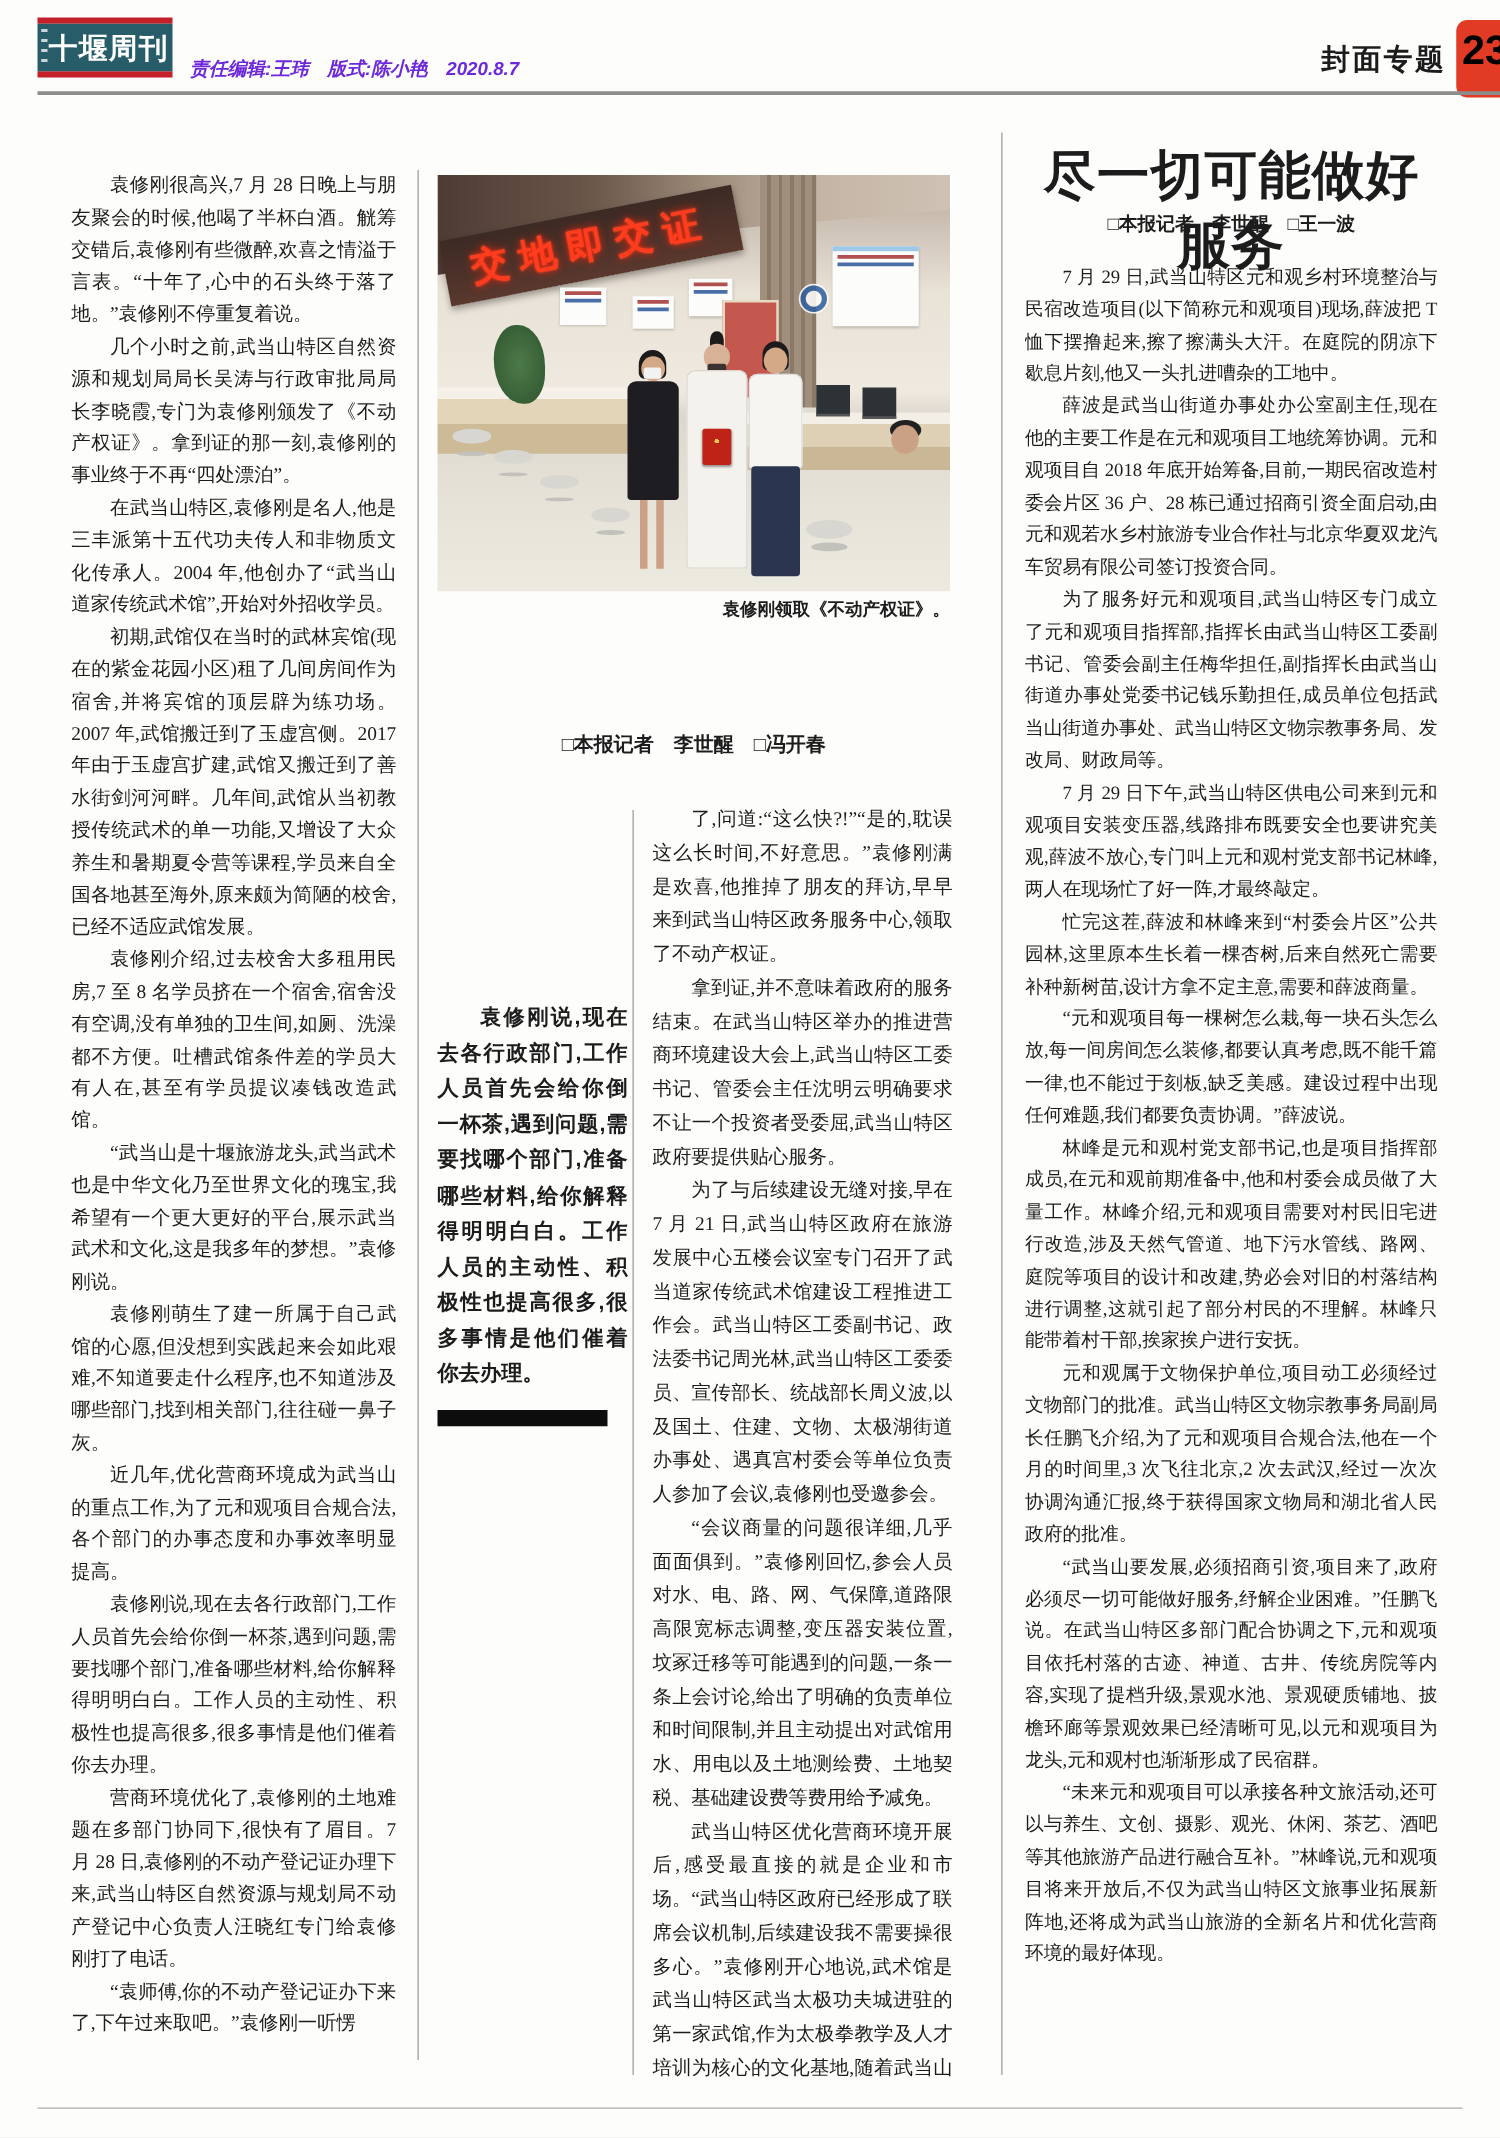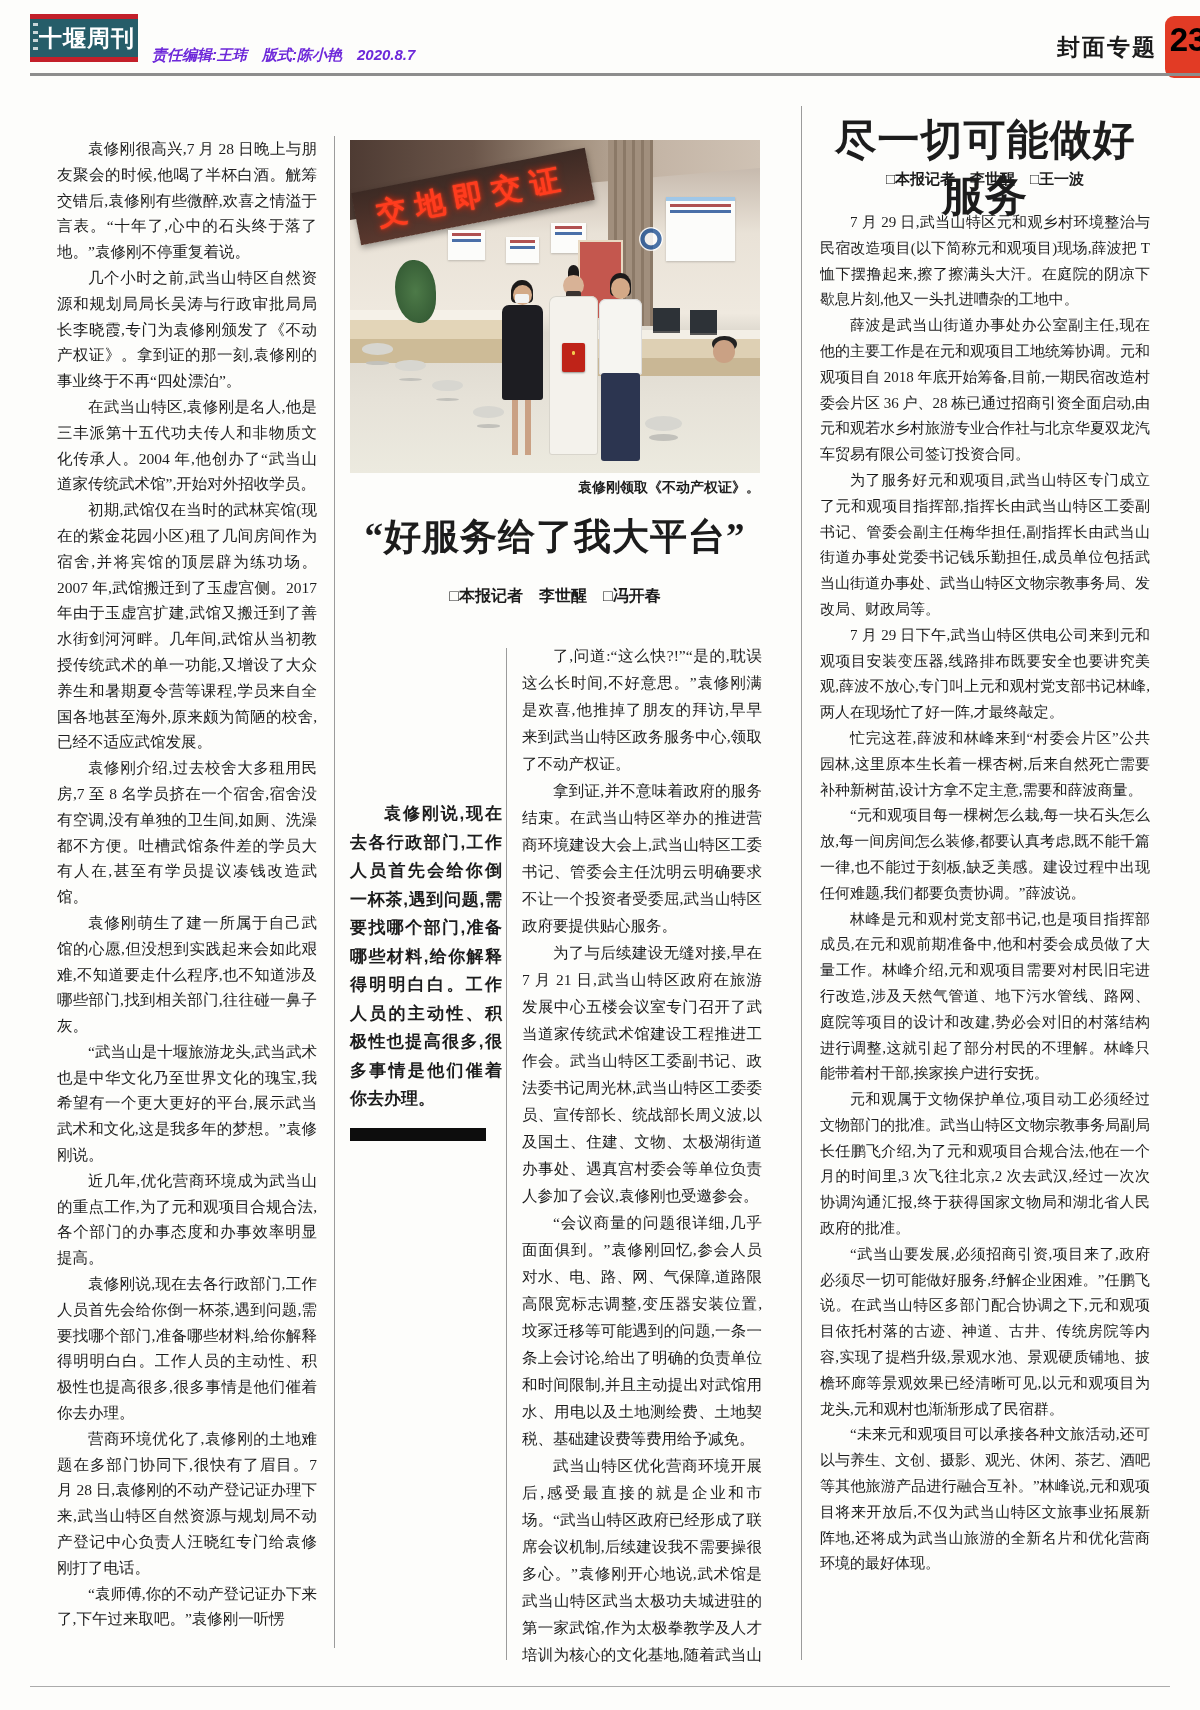--- a/index.html
+++ b/index.html
@@ -117,22 +117,22 @@
   <div class="vrule vrule2"></div>
   <div class="vrule vrule3"></div>
   <div class="bottom-rule"></div>
 
   <div class="col1 flowcol">
       <p>袁修刚很高兴,7 月 28 日晚上与朋友聚会的时候,他喝了半杯白酒。觥筹交错后,袁修刚有些微醉,欢喜之情溢于言表。“十年了,心中的石头终于落了地。”袁修刚不停重复着说。</p>
       <p>几个小时之前,武当山特区自然资源和规划局局长吴涛与行政审批局局长李晓霞,专门为袁修刚颁发了《不动产权证》。拿到证的那一刻,袁修刚的事业终于不再“四处漂泊”。</p>
       <p>在武当山特区,袁修刚是名人,他是三丰派第十五代功夫传人和非物质文化传承人。2004 年,他创办了“武当山道家传统武术馆”,开始对外招收学员。</p>
       <p>初期,武馆仅在当时的武林宾馆(现在的紫金花园小区)租了几间房间作为宿舍,并将宾馆的顶层辟为练功场。2007 年,武馆搬迁到了玉虚宫侧。2017 年由于玉虚宫扩建,武馆又搬迁到了善水街剑河河畔。几年间,武馆从当初教授传统武术的单一功能,又增设了大众养生和暑期夏令营等课程,学员来自全国各地甚至海外,原来颇为简陋的校舍,已经不适应武馆发展。</p>
       <p>袁修刚介绍,过去校舍大多租用民房,7 至 8 名学员挤在一个宿舍,宿舍没有空调,没有单独的卫生间,如厕、洗澡都不方便。吐槽武馆条件差的学员大有人在,甚至有学员提议凑钱改造武馆。</p>
+      <p>“武当山是十堰旅游龙头,武当武术也是中华文化乃至世界文化的瑰宝,我希望有一个更大更好的平台,展示武当武术和文化,这是我多年的梦想。”袁修刚说。</p>
       <p>袁修刚萌生了建一所属于自己武馆的心愿,但没想到实践起来会如此艰难,不知道要走什么程序,也不知道涉及哪些部门,找到相关部门,往往碰一鼻子灰。</p>
-      <p>“武当山是十堰旅游龙头,武当武术也是中华文化乃至世界文化的瑰宝,我希望有一个更大更好的平台,展示武当武术和文化,这是我多年的梦想。”袁修刚说。</p>
       <p>近几年,优化营商环境成为武当山的重点工作,为了元和观项目合规合法,各个部门的办事态度和办事效率明显提高。</p>
       <p>袁修刚说,现在去各行政部门,工作人员首先会给你倒一杯茶,遇到问题,需要找哪个部门,准备哪些材料,给你解释得明明白白。工作人员的主动性、积极性也提高很多,很多事情是他们催着你去办理。</p>
       <p>营商环境优化了,袁修刚的土地难题在多部门协同下,很快有了眉目。7 月 28 日,袁修刚的不动产登记证办理下来,武当山特区自然资源与规划局不动产登记中心负责人汪晓红专门给袁修刚打了电话。</p>
       <p>“袁师傅,你的不动产登记证办下来了,下午过来取吧。”袁修刚一听愣</p>
     </div>
 
   <div class="photo">
     <div class="ph-ceiling"></div>
     <div class="ph-wood"></div>
     <div class="ph-emblem"></div>
@@ -190,21 +190,20 @@
     <div class="ph-person" style="left:60%;top:41%;width:12%;height:57%;">
       <div class="ph-hair" style="left:28%;top:-2%;width:44%;height:12%;"></div>
       <div class="ph-head" style="left:31%;top:1%;width:38%;height:11%;"></div>
       <div class="ph-body" style="left:6%;top:12%;width:88%;height:40%;background:#f6f5f1;box-shadow:inset 0 0 0 1px #ddd;"></div>
       <div class="ph-body" style="left:10%;top:51%;width:80%;height:46%;background:#2c3550;border-radius:3px;"></div>
     </div>
   </div>
 
   <div class="caption sans">袁修刚领取《不动产权证》。</div>
 
-  <div class="main-title">“好服务给了我大平台”</div>
   <div class="main-byline sans">□本报记者　李世醒　□冯开春</div>
 
   <div class="pullquote sans">
     <p>袁修刚说,现在去各行政部门,工作人员首先会给你倒一杯茶,遇到问题,需要找哪个部门,准备哪些材料,给你解释得明明白白。工作人员的主动性、积极性也提高很多,很多事情是他们催着你去办理。</p>
     <div class="pq-bar"></div>
   </div>
 
   <div class="bodycol flowcol">
       <p>了,问道:“这么快?!”“是的,耽误这么长时间,不好意思。”袁修刚满是欢喜,他推掉了朋友的拜访,早早来到武当山特区政务服务中心,领取了不动产权证。</p>
       <p>拿到证,并不意味着政府的服务结束。在武当山特区举办的推进营商环境建设大会上,武当山特区工委书记、管委会主任沈明云明确要求不让一个投资者受委屈,武当山特区政府要提供贴心服务。</p>

